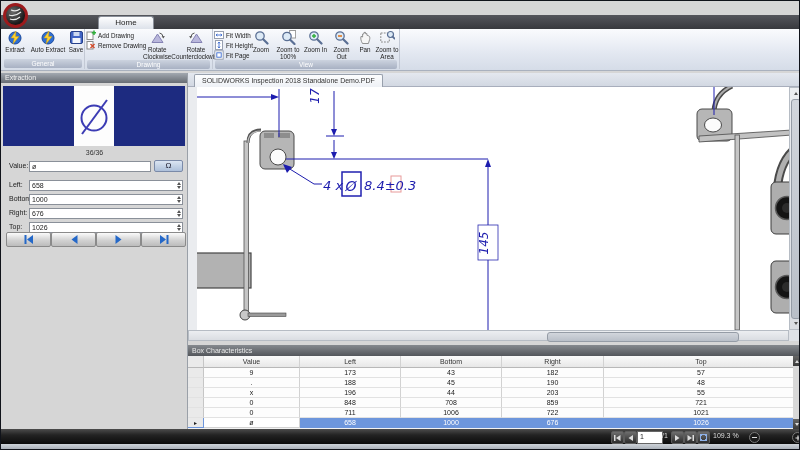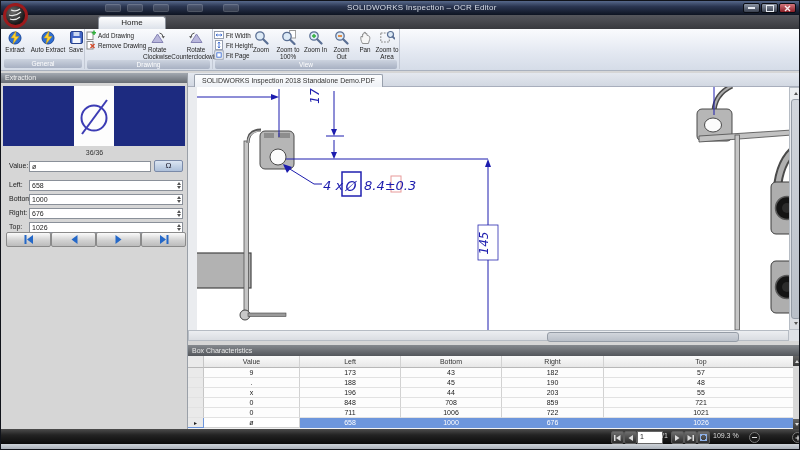--- a/index.html
+++ b/index.html
@@ -10,21 +10,21 @@
   #titlebar{left:0;top:0;width:800px;height:14px;background:linear-gradient(180deg,#56688a 0%,#2a3550 40%,#0e1422 100%);}
   #titletext{left:346px;top:2px;font-size:8px;color:#d9dee8;letter-spacing:.2px;}
   .qa-ico{top:3px;width:16px;height:8px;border-radius:2px;background:rgba(255,255,255,.13);border:1px solid rgba(255,255,255,.12);}
   .win-btn{top:2px;width:17px;height:10px;border-radius:2px;border:1px solid #0a0d14;
            background:linear-gradient(#8a93a3,#3a4150);display:flex;align-items:center;justify-content:center;}
   .win-close{background:linear-gradient(#d2757c,#8c1f27);}
   #logo{left:2px;top:2px;width:25px;height:25px;border-radius:50%;z-index:30;
         background:radial-gradient(circle at 35% 32%,#6a6a6a,#1b1b1b 68%);border:3px solid #9c1a1c;}
   
   #tabstrip{left:0;top:14px;width:800px;height:14px;background:linear-gradient(#55565c,#38393e);}
-  #hometab{left:97px;top:1px;width:68px;height:13px;background:linear-gradient(#fdfdfe,#dde2ea);
+  #hometab{left:97px;top:1px;width:56px;height:13px;background:linear-gradient(#fdfdfe,#dde2ea);
            border:1px solid #8a8f99;border-bottom:none;border-radius:3px 3px 0 0;
            font-size:8px;color:#222;text-align:center;line-height:12px;}
   
   #ribbon{left:0;top:28px;width:800px;height:42px;background:linear-gradient(#fafbfd,#e3e8f1 58%,#d5dce8);border-bottom:1px solid #a9b1be;}
   .rb-group{position:absolute;top:0;height:40px;border-right:1px solid #c3c9d5;display:flex;flex-direction:column;}
   .rb-btns{flex:1;display:flex;align-items:flex-start;}
   .rb-strip{height:9px;margin:0 2px 1px;border-radius:2px;background:linear-gradient(#ccd3df,#a8b1c3);
             color:#fff;font-size:6.5px;text-align:center;line-height:9px;}
   .rb-big{display:flex;flex-direction:column;align-items:center;padding-top:1px;}
   .rb-lbl{font-size:6.3px;color:#222;text-align:center;white-space:pre-line;line-height:7px;margin-top:1px;}
@@ -77,39 +77,20 @@
   #pagebox{position:absolute;left:636px;top:2px;width:22px;height:11px;background:#fff;border:1px solid #666;font-size:7px;line-height:10px;padding-left:2px;color:#222;}
   .st-txt{position:absolute;top:3px;font-size:7px;color:#ddd;}
   .st-circle{position:absolute;top:3px;width:9px;height:9px;border-radius:50%;border:1px solid #7a7a7a;background:#1c1c1c;display:flex;align-items:center;justify-content:center;}
   #bottomedge{left:0;top:443px;width:800px;height:7px;background:linear-gradient(#ced3d9,#9da4ad);}
 </style>
 </head>
 <body>
 
 <div id="win">
 
-  <div id="titlebar" class="abs">
-    <div class="abs qa-ico" style="left:104px"></div>
-    <div class="abs qa-ico" style="left:126px"></div>
-    <div class="abs qa-ico" style="left:152px"></div>
-    <div class="abs qa-ico" style="left:186px"></div>
-    <div class="abs qa-ico" style="left:222px"></div>
-    <div id="titletext" class="abs">SOLIDWORKS Inspection – OCR Editor</div>
-    <div class="abs win-btn" style="left:742px">
-      <div style="width:7px;height:2px;background:#e8ecf2"></div>
-    </div>
-    <div class="abs win-btn" style="left:760px">
-      <div style="width:6px;height:5px;border:1px solid #e8ecf2"></div>
-    </div>
-    <div class="abs win-btn win-close" style="left:778px">
-      <svg width="7" height="7">
-          <path d="M1,1 L6,6 M6,1 L1,6" stroke="#fbeff0" stroke-width="1.4"></path>
-        </svg>
-    </div>
-  </div>
 
   <div id="logo" class="abs">
     <svg width="19" height="19" style="margin:0 0 0 0">
         <path d="M4,13 Q9,15 14,11 M3,9 Q9,11 15,6 M5,4 Q10,6 14,3" stroke="#e8e8e8" stroke-width="1.2" fill="none"></path>
       </svg>
   </div>
 
   <div id="tabstrip" class="abs">
     <div id="hometab" class="abs">Home</div>
   </div>

